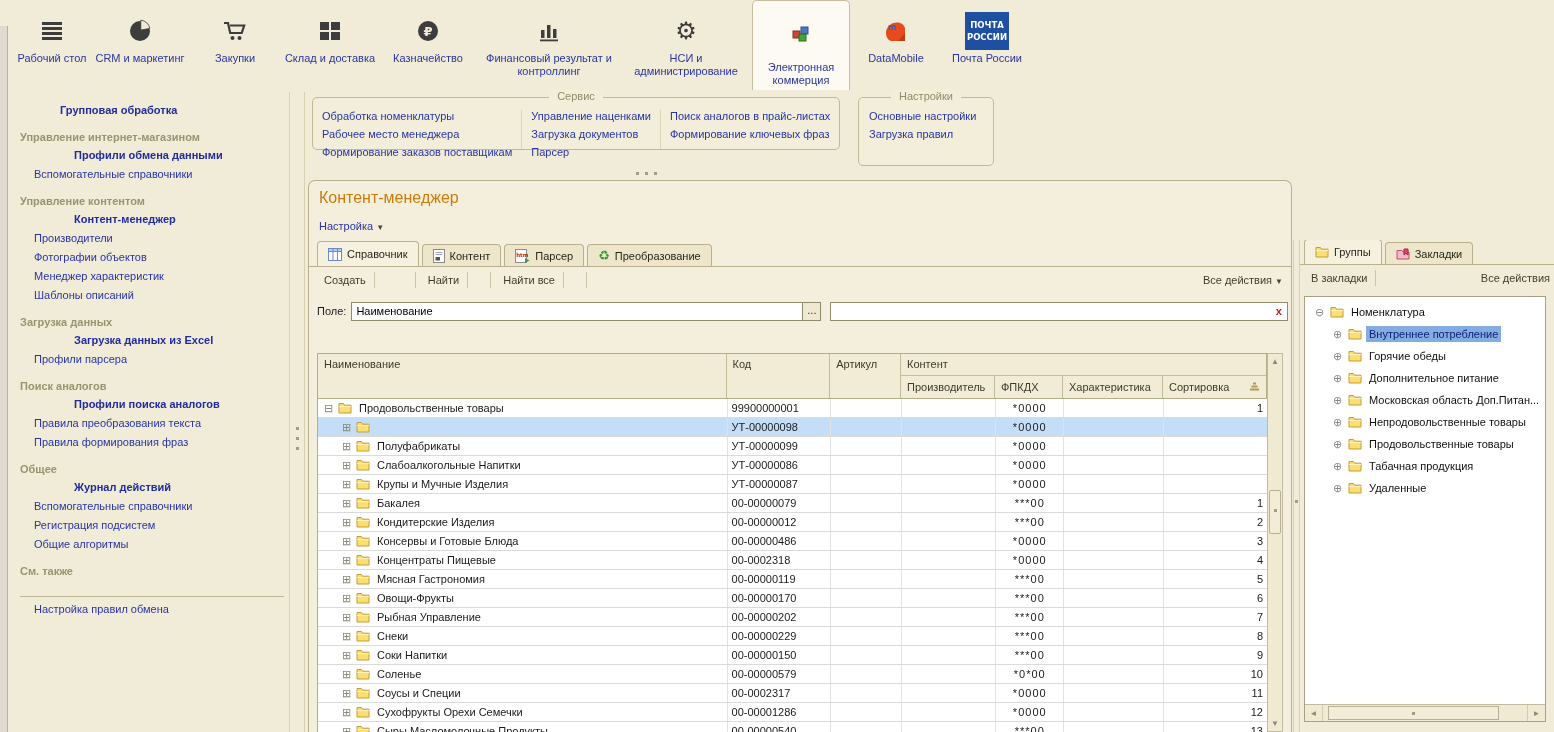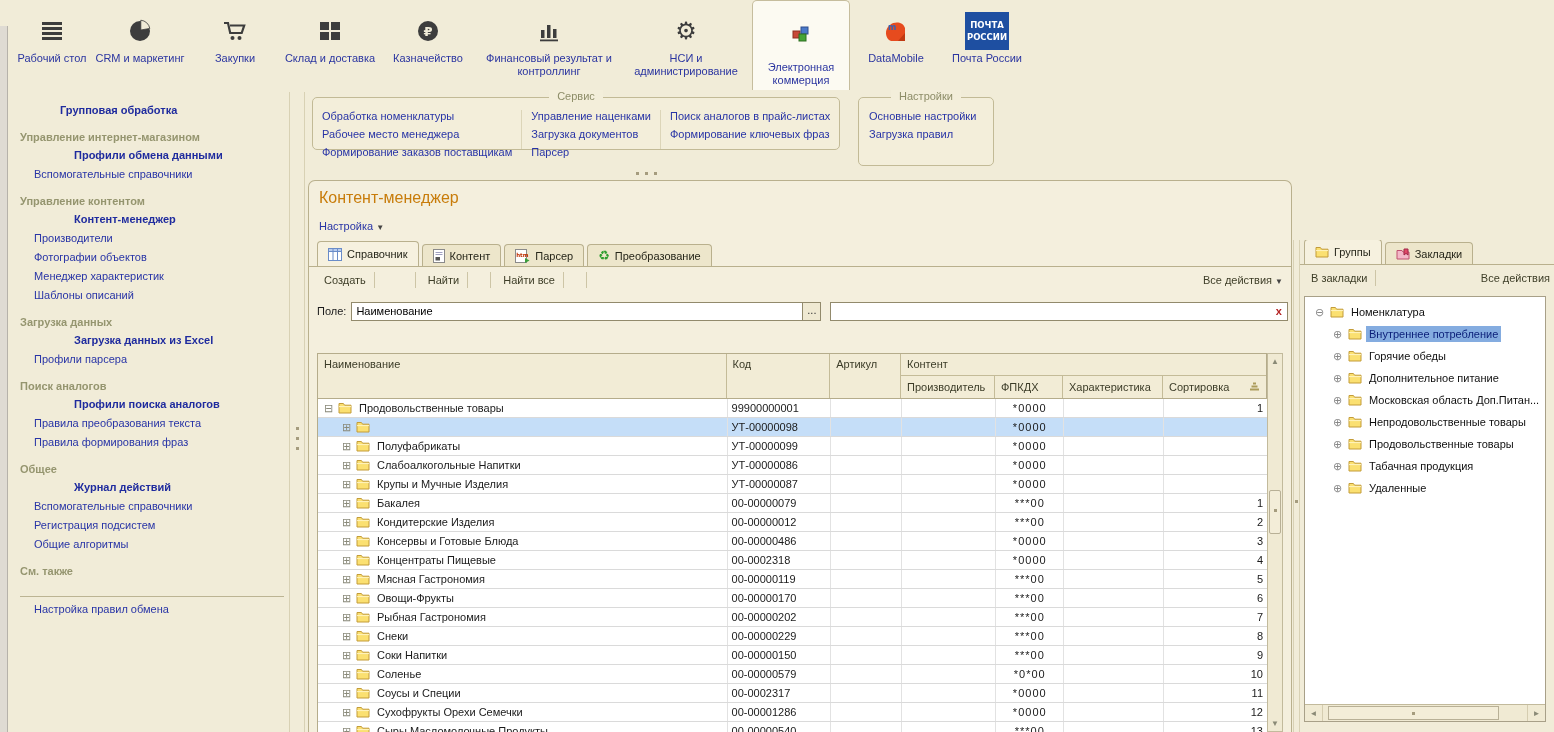--- a/index.html
+++ b/index.html
@@ -654,21 +654,21 @@
           </div>
           <div class="t-row">
             <div class="t-cell c-name" style="padding-left: 22px;">
               <span class="expander">⊞</span>
               <span class="fold">
                 <svg width="14" height="12" viewBox="0 0 14 12">
                   <path d="M1 1.5 L5.4 1.5 L6.6 3.2 L13 3.2 L13 11 L1 11 Z" fill="#FBE071" stroke="#C39C39"></path>
                   <path d="M1 4.6 L13 4.6" stroke="#FFF4C0"></path>
                 </svg>
               </span>
-              <span class="name-text">Рыбная Гастрономия</span>
+              <span class="name-text">Рыбная Управление</span>
             </div>
             <div class="t-cell c-code">00-00000202</div>
             <div class="t-cell c-art"></div>
             <div class="t-cell c-prod"></div>
             <div class="t-cell c-fp">***00</div>
             <div class="t-cell c-char"></div>
             <div class="t-cell c-sort">7</div>
           </div>
           <div class="t-row">
             <div class="t-cell c-name" style="padding-left: 22px;">

